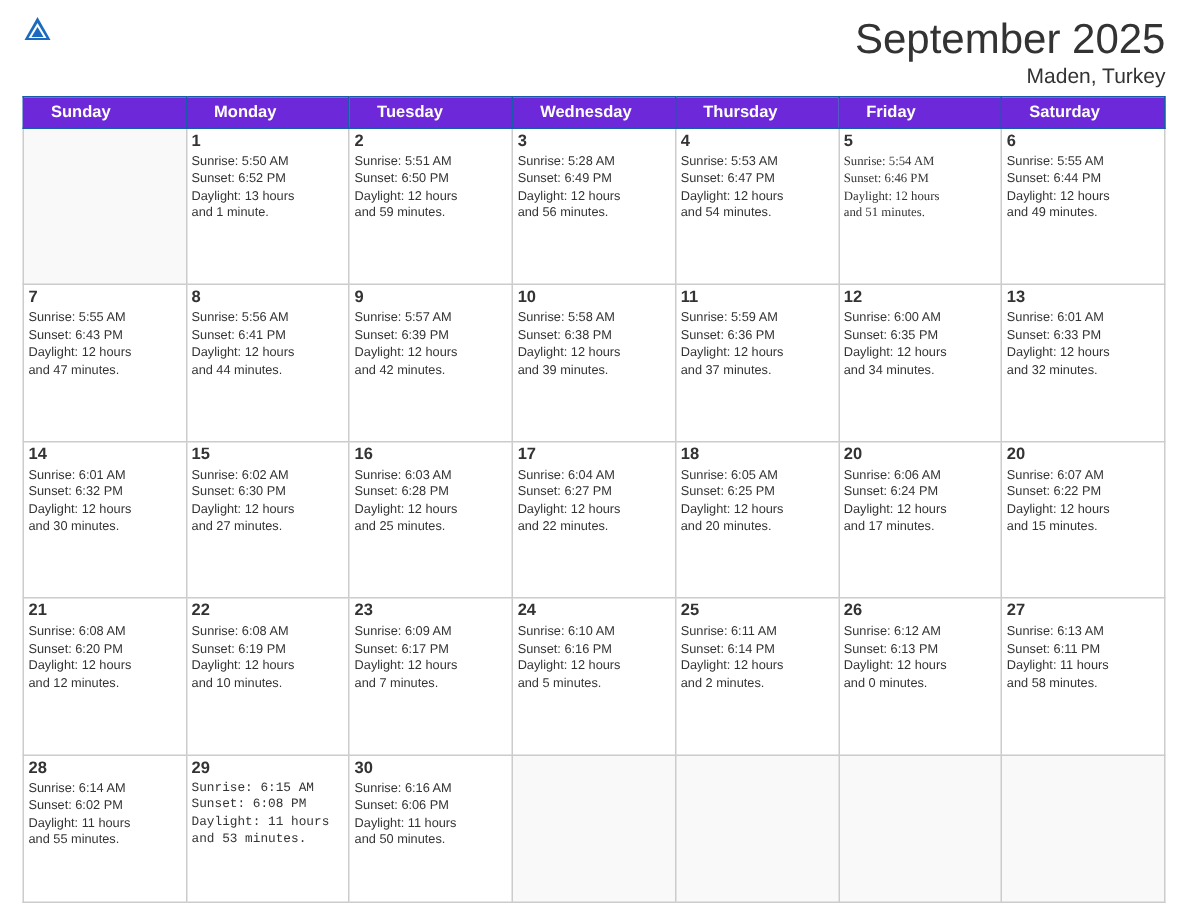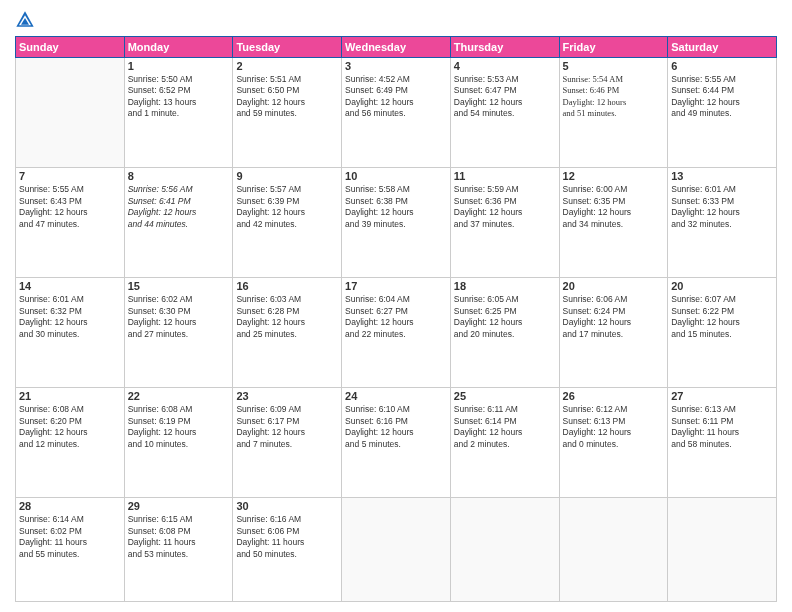--- a/index.html
+++ b/index.html
@@ -52,25 +52,25 @@
       color: #333;
     }
     .calendar {
       flex: 1;
       border: 1px solid #ccc;
       border-collapse: collapse;
       width: 100%;
       table-layout: fixed;
     }
     .calendar th {
-      background: #ec4899;
+      background: #6d28d9;
       color: #fff;
       font-size: 11px;
       font-weight: bold;
-      padding: 4px 3px;
+      padding: 4px 18px;
       border: 1px solid #1a5aaa;
       text-align: left;
     }
     .calendar td {
       border: 1px solid #ccc;
       vertical-align: top;
       padding: 2px 3px;
       font-size: 9px;
       color: #333;
       height: 85px;
@@ -99,20 +99,22 @@
 <div class="page">
   <div class="header">
     <div class="logo">
       <svg class="logo-icon" viewBox="0 0 30 30" xmlns="http://www.w3.org/2000/svg">
         <polygon points="15,2 28,25 2,25" fill="#1a6bbf"></polygon>
         <polygon points="15,8 24,23 6,23" fill="#fff"></polygon>
         <polygon points="15,12 21,22 9,22" fill="#1a6bbf"></polygon>
       </svg>
     </div>
     <div class="title-block">
+      <div class="month-title">September 2025</div>
+      <div class="subtitle">Maden, Turkey</div>
     </div>
   </div>
 
   <table class="calendar">
     <thead>
       <tr id="days-header">
           <th>Sunday</th>
           <th>Monday</th>
           <th>Tuesday</th>
           <th>Wednesday</th>
@@ -133,21 +135,21 @@
           </td>
           <td>
             <span class="day-num">2</span>
             <div class="day-info" style="white-space: pre-line;">Sunrise: 5:51 AM
 Sunset: 6:50 PM
 Daylight: 12 hours
 and 59 minutes.</div>
           </td>
           <td>
             <span class="day-num">3</span>
-            <div class="day-info" style="white-space: pre-line;">Sunrise: 4:52 AM
+            <div class="day-info" style="white-space: pre-line;">Sunrise: 5:28 AM
 Sunset: 6:49 PM
 Daylight: 12 hours
 and 56 minutes.</div>
           </td>
           <td>
             <span class="day-num">4</span>
             <div class="day-info" style="white-space: pre-line;">Sunrise: 5:53 AM
 Sunset: 6:47 PM
 Daylight: 12 hours
 and 54 minutes.</div>
@@ -170,21 +172,21 @@
         <tr>
           <td>
             <span class="day-num">7</span>
             <div class="day-info" style="white-space: pre-line;">Sunrise: 5:55 AM
 Sunset: 6:43 PM
 Daylight: 12 hours
 and 47 minutes.</div>
           </td>
           <td>
             <span class="day-num">8</span>
-            <div class="day-info" style="white-space: pre-line; font-style: italic;">Sunrise: 5:56 AM
+            <div class="day-info" style="white-space: pre-line;">Sunrise: 5:56 AM
 Sunset: 6:41 PM
 Daylight: 12 hours
 and 44 minutes.</div>
           </td>
           <td>
             <span class="day-num">9</span>
             <div class="day-info" style="white-space: pre-line;">Sunrise: 5:57 AM
 Sunset: 6:39 PM
 Daylight: 12 hours
 and 42 minutes.</div>
@@ -323,21 +325,21 @@
         <tr>
           <td>
             <span class="day-num">28</span>
             <div class="day-info" style="white-space: pre-line;">Sunrise: 6:14 AM
 Sunset: 6:02 PM
 Daylight: 11 hours
 and 55 minutes.</div>
           </td>
           <td>
             <span class="day-num">29</span>
-            <div class="day-info" style="white-space: pre-line;">Sunrise: 6:15 AM
+            <div class="day-info" style="white-space: pre-line; font-family: Liberation Mono, monospace;">Sunrise: 6:15 AM
 Sunset: 6:08 PM
 Daylight: 11 hours
 and 53 minutes.</div>
           </td>
           <td>
             <span class="day-num">30</span>
             <div class="day-info" style="white-space: pre-line;">Sunrise: 6:16 AM
 Sunset: 6:06 PM
 Daylight: 11 hours
 and 50 minutes.</div>

